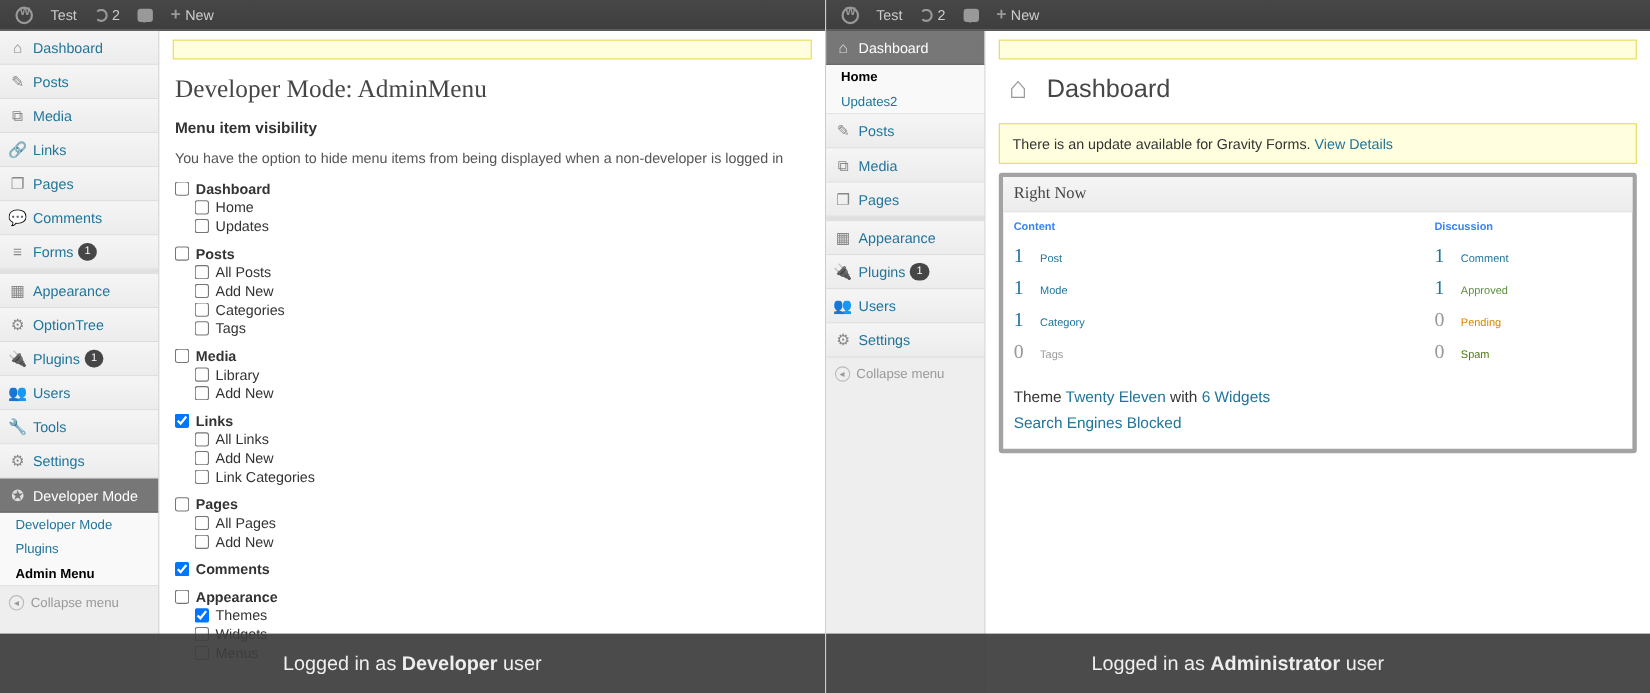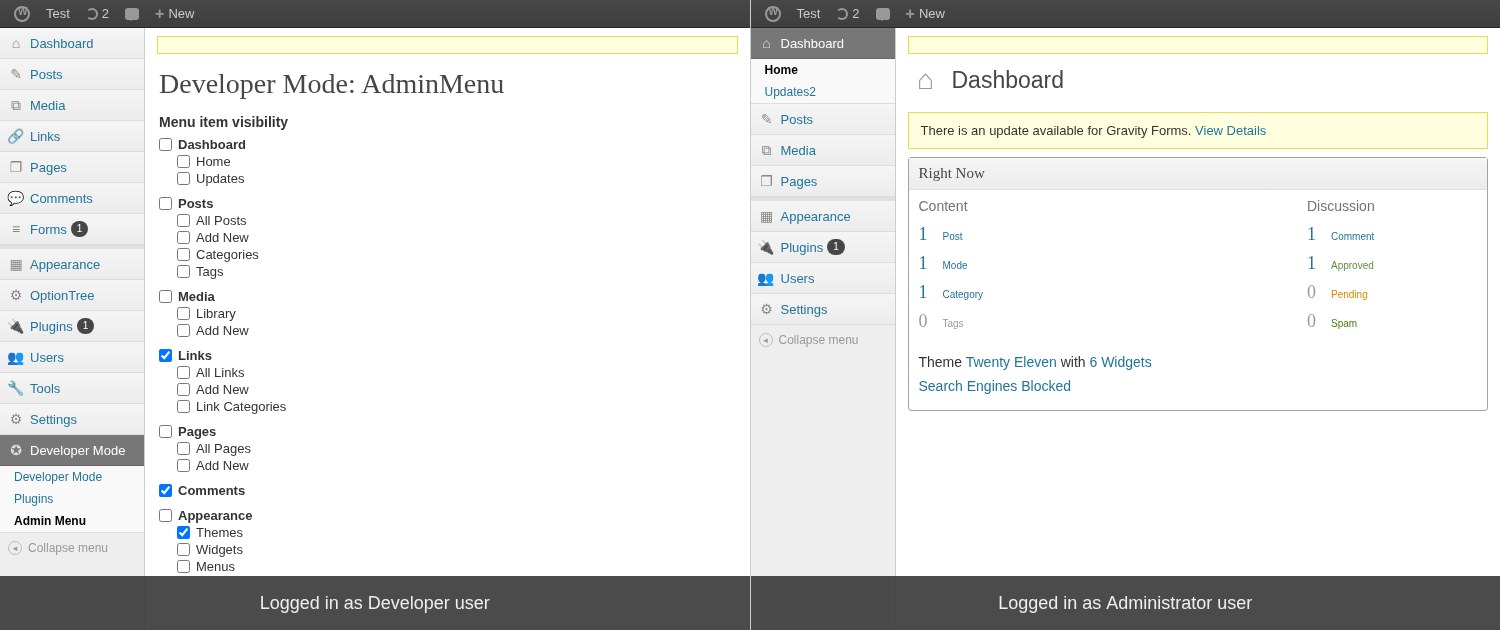--- a/index.html
+++ b/index.html
@@ -26,47 +26,47 @@
 .menu-item .badge{background:#464646;color:#fff;border-radius:10px;padding:0 6px;font-size:10px;margin-left:4px;line-height:16px}
 .submenu{background:#f9f9f9;border-bottom:1px solid #ddd}
 .submenu .sub{padding:4px 8px 4px 14px;font-size:12px;color:#21759b;cursor:pointer;display:flex;align-items:center}
 .submenu .sub.current{color:#000;font-weight:bold}
 .collapse{padding:8px;color:#999;font-size:12px;cursor:pointer;display:flex;align-items:center}
 .collapse .arr{width:14px;height:14px;border:1px solid #bbb;border-radius:50%;margin-right:6px;display:flex;align-items:center;justify-content:center;font-size:9px}
 .content{flex:1;background:#fff;padding:0;overflow:hidden;position:relative}
 .notice-bar{background:#ffffe0;border:1px solid #e6db55;margin:8px 12px 0;height:18px}
 .notice-full{background:#ffffe0;border:1px solid #e6db55;margin:8px 12px;padding:10px 12px;font-size:13px;color:#333}
 .notice-full a{color:#21759b;text-decoration:none}
-h2.pgtitle{font-size:28px;font-weight:normal;color:#464646;padding:14px 14px 8px;font-family:Georgia,serif}
+h2.pgtitle{font-size:23px;font-weight:normal;color:#464646;padding:14px 14px 8px;font-family:Georgia,serif}
 h2.dashtitle{font-size:23px;font-weight:normal;color:#464646;padding:10px 14px 8px;font-family:Georgia,serif;display:flex;align-items:center}
 .dashicon{width:32px;height:32px;margin-right:10px;color:#999;display:inline-flex;align-items:center;justify-content:center;font-size:28px}
 h3.sect{font-size:14px;font-weight:bold;padding:6px 14px;color:#333}
 p.desc{font-size:13px;color:#555;padding:6px 14px 12px}
 .chkgroup{padding:0 14px;font-size:13px;color:#333}
 .chkrow{display:flex;align-items:center;padding:1px 0}
 .chkrow input{margin-right:6px}
 .chkchild{padding-left:18px}
-.meta-box{border:1px solid #a3a3a3;margin:5px 12px;border-radius:3px}
+.meta-box{border:4px solid #a3a3a3;margin:5px 12px;border-radius:3px}
 .meta-box h3{background:linear-gradient(#f5f5f5,#ececec);padding:7px 10px;font-size:15px;font-family:Georgia,serif;font-weight:normal;color:#464646;border-bottom:1px solid #dfdfdf}
 .rn-body{padding:8px 10px;font-size:13px}
 .rn-cols{display:flex}
 .rn-col{flex:1}
-.rn-col h4{color:#737373;font-weight:normal;font-size:14px;padding-bottom:6px}
+.rn-col h4{color:#3b82f6;font-weight:bold;font-size:10px;padding-bottom:6px}
 .rn-row{display:flex;align-items:baseline;padding:4px 0}
 .rn-row .num{width:24px;font-family:Georgia,serif;font-size:18px;color:#21759b}
 .rn-row .lbl{color:#21759b;font-size:10px}
 .rn-row .num.zero,.rn-row .lbl.muted{color:#999}
 .rn-row .lbl.green{color:#5a8f3c}
 .rn-row .lbl.orange{color:#d98500}
 .rn-row .lbl.red{color:#4d7c0f}
 .rn-foot{padding:14px 0 4px;font-size:14px;color:#333}
 .rn-foot a{color:#21759b;text-decoration:none}
 .rn-foot .row{padding:4px 0}
 .overlay{position:absolute;bottom:0;left:0;right:0;height:54px;background:rgba(60,60,60,0.92);color:#eee;display:flex;align-items:center;justify-content:center;font-family:Georgia,serif;font-size:18px}
-.overlay strong{font-weight:normal;margin:0 5px}
+.overlay strong{font-weight:bold;margin:0 5px}
 </style>
 </head>
 <body>
 
 <div class="split">
 
 <div class="pane left">
   <div class="adminbar">
     <div class="ab-item">
           <span class="wp-logo"></span>
@@ -148,20 +148,21 @@
             <div class="sub">Developer Mode</div>
             <div class="sub">Plugins</div>
             <div class="sub current">Admin Menu</div>
           </div>
           <div class="collapse"><span class="arr">◂</span>Collapse menu</div>
         </div>
     <div class="content">
       <div class="notice-bar"></div>
       <h2 class="pgtitle">Developer Mode: AdminMenu</h2>
       <h3 class="sect">Menu item visibility</h3>
+      <p class="desc">You have the option to hide menu items from being displayed when a non-developer is logged in</p>
       <div class="chkgroup" id="chkgroups">
             <div class="chkrow">
               <input type="checkbox" style="">
               <strong>Dashboard</strong>
             </div>
             <div class="chkrow chkchild">
               <input type="checkbox" style="">
               <span>Home</span>
             </div>
             <div class="chkrow chkchild">

